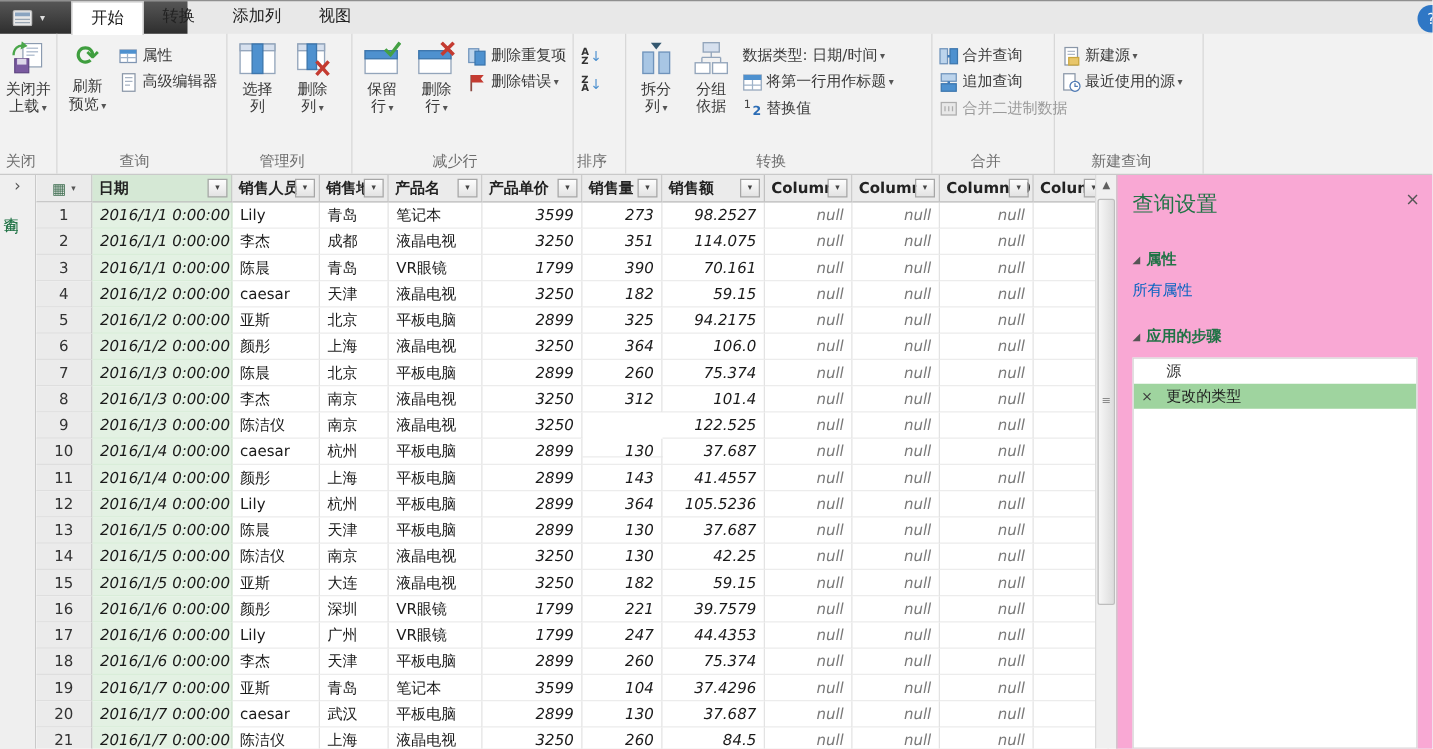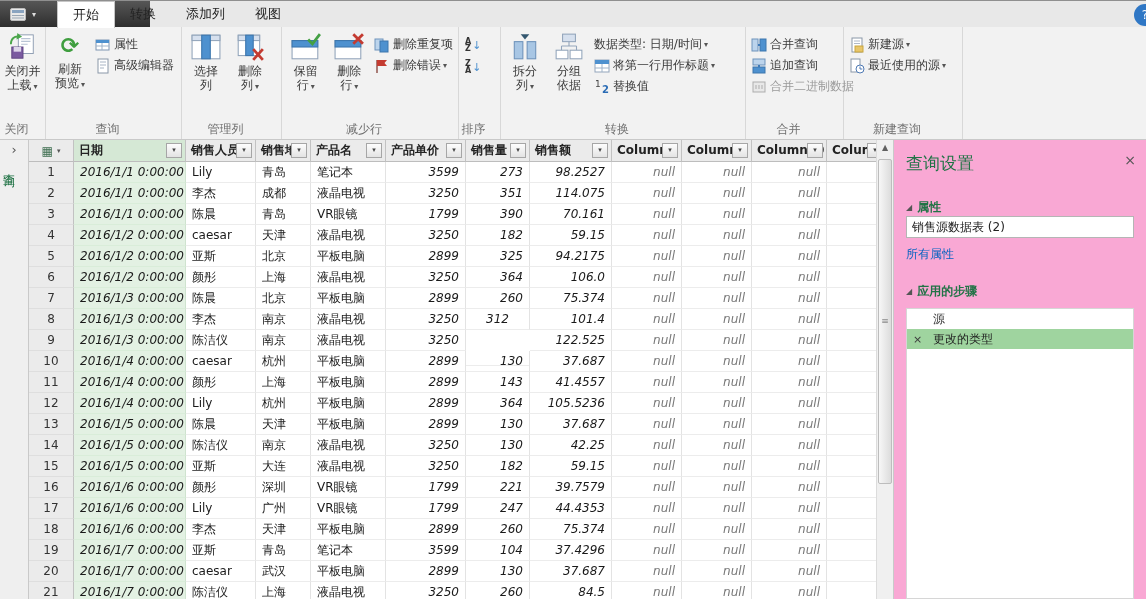--- a/index.html
+++ b/index.html
@@ -531,21 +531,21 @@
           <div class="tcell num nullv num" style="width: 75px;">null</div>
           <div class="tcell" style="width: 60px;"></div>
         </div>
         <div class="trow">
           <div class="rnum">8</div>
           <div class="tcell datec num" style="width: 112px;">2016/1/3 0:00:00</div>
           <div class="tcell" style="width: 70px;">李杰</div>
           <div class="tcell" style="width: 55px;">南京</div>
           <div class="tcell" style="width: 75px;">液晶电视</div>
           <div class="tcell num" style="width: 80px;">3250</div>
-          <div class="tcell num" style="width: 64px; text-align: center;">312</div>
+          <div class="tcell num" style="width: 64px;">312</div>
           <div class="tcell num" style="width: 82px;">101.4</div>
           <div class="tcell num nullv num" style="width: 70px;">null</div>
           <div class="tcell num nullv num" style="width: 70px;">null</div>
           <div class="tcell num nullv num" style="width: 75px;">null</div>
           <div class="tcell" style="width: 60px;"></div>
         </div>
         <div class="trow">
           <div class="rnum">9</div>
           <div class="tcell datec num" style="width: 112px;">2016/1/3 0:00:00</div>
           <div class="tcell" style="width: 70px;">陈洁仪</div>
@@ -736,21 +736,20 @@
     </div>
   </div>
 
   <div class="panel">
     <div class="ptitle">查询设置</div>
     <div class="pclose">×</div>
     <div class="sechead m1">
       <span class="tri">◢</span>
       <span>属性</span>
     </div>
-    <input class="ninput" value="销售源数据表 (2)" style="">
     <div class="alink">所有属性</div>
     <div class="sechead m2">
       <span class="tri">◢</span>
       <span>应用的步骤</span>
     </div>
     <div class="stepsbox">
         <div class="step">
           <span class="steplabel">源</span>
         </div>
         <div class="step sel">

